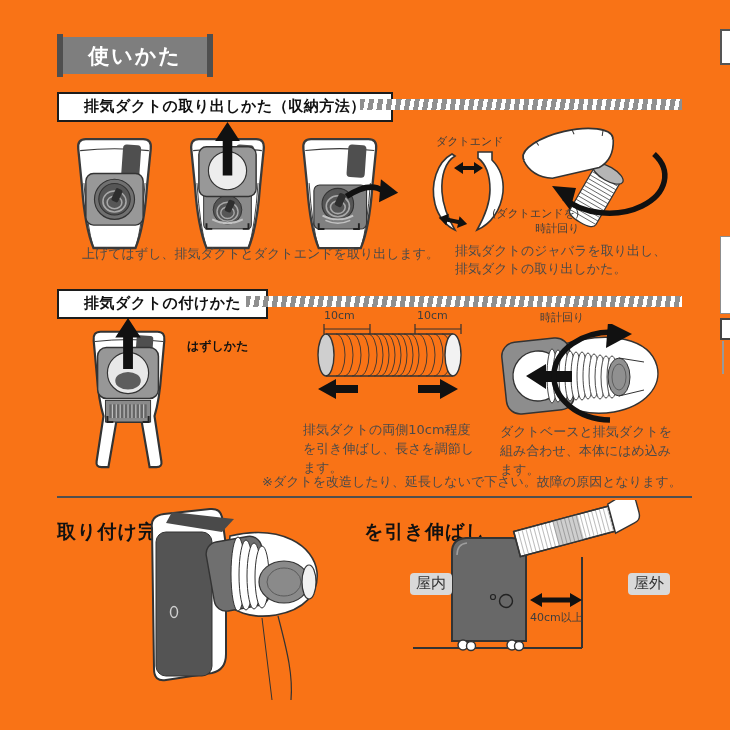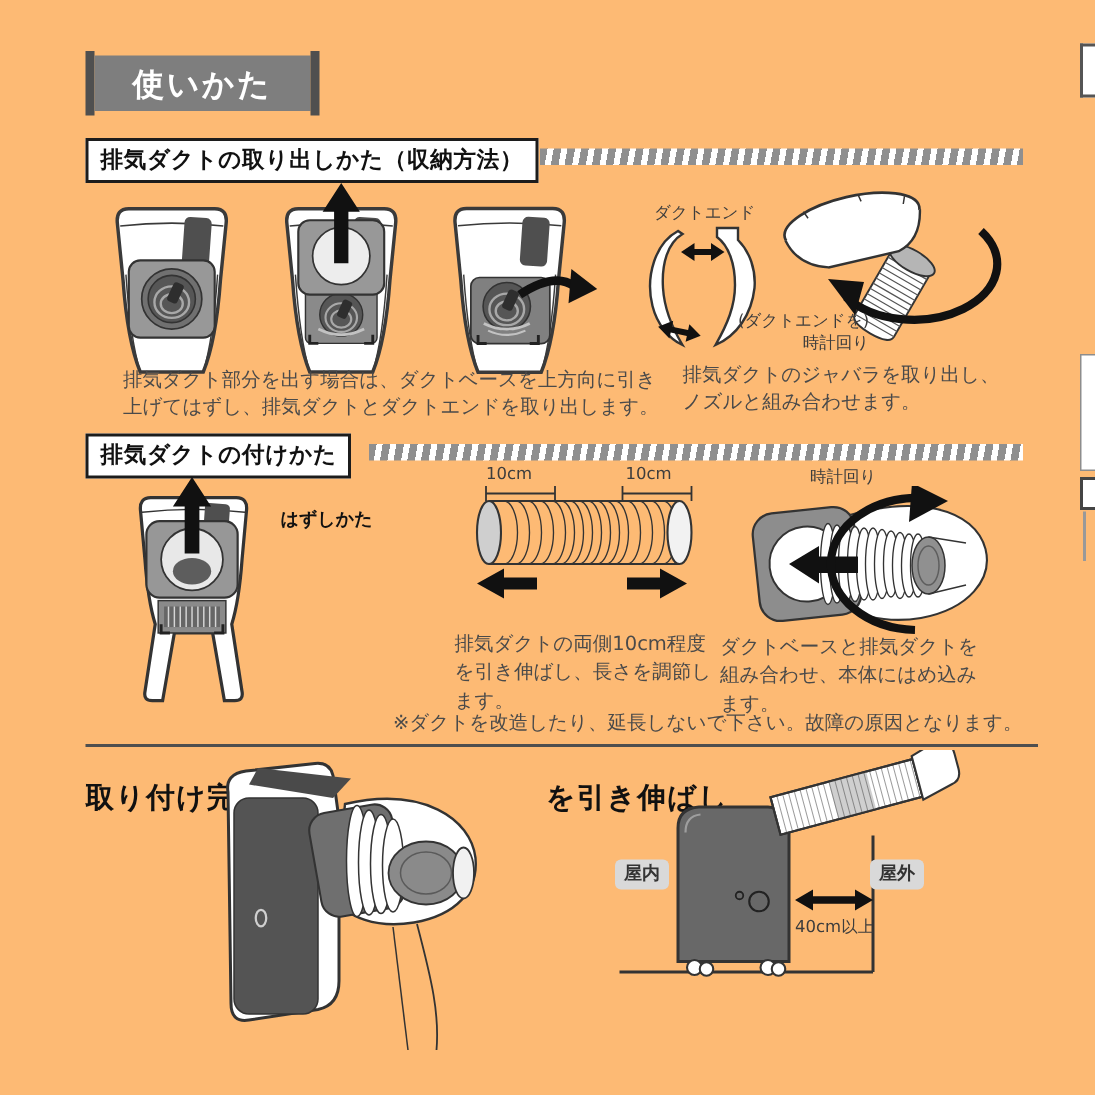--- a/index.html
+++ b/index.html
@@ -1,37 +1,37 @@
 <!DOCTYPE html>
 <html><head>
 <meta charset="utf-8">
 <style>
   html,body{margin:0;padding:0;background:#fff;}
   #page{
-    position:relative;width:730px;height:730px;background:#fdba74;overflow:hidden;
+    position:relative;width:730px;height:730px;background:#f97316;overflow:hidden;
     font-family:"DejaVu Sans","Liberation Sans",sans-serif;color:#444;
   }
   .abs{position:absolute;}
   
   .title-bar{left:63px;top:37px;width:144px;height:37px;background:#7e7e7e;
     display:flex;align-items:center;justify-content:center;
     color:#fff;font-size:21px;font-weight:bold;letter-spacing:2px;}
   .title-accent{width:6px;height:43px;top:34px;background:#4f4f4f;}
   
   .sec-head{border:2px solid #1c1c1c;background:#fff;color:#111;
-    font-size:15px;font-weight:bold;padding:3px 8px 4px;white-space:nowrap;letter-spacing:.5px;}
+    font-size:15px;font-weight:bold;padding:3px 25px 4px;white-space:nowrap;letter-spacing:.5px;}
   .hatch{height:11px;background:repeating-linear-gradient(100deg,#8f8f8f 0 5px,#ffffff 5px 9px);}
   
   .cap{font-size:13px;line-height:18px;color:#4a4a4a;white-space:nowrap;}
   .small-label{font-size:11px;color:#3d3d3d;white-space:nowrap;text-align:right;}
   .mini-head{font-size:12px;font-weight:bold;color:#111;white-space:nowrap;}
   .big-head{font-size:19px;font-weight:bold;color:#111;white-space:nowrap;letter-spacing:1px;}
   .note{font-size:13px;color:#4a4a4a;white-space:nowrap;}
   .rule{border-top:2px solid #4f4f4f;height:0;}
-  .badge{font-size:12px;color:#333;background:#d9d9d9;border-radius:4px;padding:1px 6px 2px;white-space:nowrap;font-weight:bold;}
+  .badge{font-size:15px;color:#333;background:#d9d9d9;border-radius:4px;padding:1px 6px 2px;white-space:nowrap;}
   .edge-tab{background:#fff;}
 </style>
 </head>
 <body>
 
 <div id="page">
 
   <svg width="0" height="0" style="position:absolute">
     <defs>
       <g id="unit-body">
@@ -84,21 +84,20 @@
     <rect x="28" y="70" width="55" height="46" rx="6" fill="#808080" stroke="#333" stroke-width="1.2"></rect>
     <use href="#coil" transform="translate(53,90) scale(1.1)"></use>
     <path d="M37,102 Q53,110 69,102" fill="none" stroke="#c2c2c2" stroke-width="2"></path>
     <path d="M40,107 Q53,113 66,107" fill="none" stroke="#c2c2c2" stroke-width="1.5"></path>
     <path d="M33,110 v6 h6 M75,110 v6 h-6" fill="none" stroke="#222" stroke-width="2"></path>
     <path d="M62,82 Q86,66 100,76" fill="none" stroke="#111" stroke-width="6"></path>
     <polygon points="98,64 116,78 96,88" fill="#111"></polygon>
   </svg>
 
   <div class="abs cap" style="left:82px;top:245px">
-    <div>排気ダクト部分を出す場合は、ダクトベースを上方向に引き</div>
     <div>上げてはずし、排気ダクトとダクトエンドを取り出します。</div>
   </div>
 
   <div class="abs small-label" style="left:436px;top:134px">ダクトエンド</div>
   <svg class="abs" style="left:428px;top:146px" width="78" height="92" viewBox="0 0 78 92">
     <path d="M24,8 C9,16 2,38 7,58 C10,70 18,80 27,84 C21,74 15,62 14,46 C13,30 17,16 27,10 Z" fill="#fff" stroke="#333" stroke-width="1.6"></path>
     <path d="M50,6 L64,6 L64,14 C72,22 76,34 75,46 C73,64 63,78 49,84 C57,70 62,58 62,44 C62,30 58,18 50,12 Z" fill="#fff" stroke="#333" stroke-width="1.6"></path>
     <use href="#dblarrow" transform="translate(26,16)"></use>
     <use href="#dblarrow" transform="translate(12,66) rotate(12)"></use>
   </svg>
@@ -116,21 +115,21 @@
       <path d="M-46,2 Q-42,20 -22,26 L26,26 Q42,22 46,2" fill="#fff" stroke="#333" stroke-width="1.6"></path>
       <path d="M-30,-14 l2,5 M8,-17 l1,5 M38,-9 l-2,5" stroke="#333" stroke-width="1"></path>
     </g>
   </svg>
   <div class="abs small-label" style="left:492px;top:206px">
     <div>(ダクトエンドを)</div>
     <div>時計回り</div>
   </div>
   <div class="abs cap" style="left:455px;top:242px">
     <div>排気ダクトのジャバラを取り出し、</div>
-    <div>ノズルと組み合わせます。</div>
+    <div>排気ダクトの取り出しかた。</div>
   </div>
 
   <div class="abs sec-head" style="left:57px;top:289px">排気ダクトの付けかた</div>
   <div class="abs hatch" style="left:246px;top:296px;width:436px"></div>
 
   <svg class="abs" style="left:74px;top:318px" width="110" height="155" viewBox="0 0 112 158">
     <path d="M27,14 L85,14 Q93,14 92,23 L89,56 Q87,84 82,100 L89,146 Q90,152 84,152 L77,152 L69,106 L43,106 L35,152 L28,152 Q22,152 23,146 L30,100 Q25,84 23,56 L20,23 Q19,14 27,14 Z" fill="#fff" stroke="#333" stroke-width="2.2"></path>
     <path d="M21,24 Q56,20 91,24" fill="none" stroke="#333" stroke-width="1"></path>
     <rect x="63" y="18" width="17" height="28" rx="3" fill="#4f4f4f" transform="rotate(4 71 32)"></rect>
     <rect x="32" y="84" width="46" height="22" fill="#8a8a8a" stroke="#333" stroke-width="1"></rect>
@@ -179,21 +178,21 @@
     <ellipse cx="106" cy="53" rx="5" ry="22" fill="#fff" stroke="#333" stroke-width="0.9"></ellipse>
     <ellipse cx="112" cy="53" rx="5" ry="21" fill="#fff" stroke="#333" stroke-width="0.9"></ellipse>
     <ellipse cx="118" cy="53" rx="5" ry="21" fill="#fff" stroke="#333" stroke-width="0.9"></ellipse>
     <ellipse cx="125" cy="53" rx="11" ry="19" fill="#909090" stroke="#333" stroke-width="1"></ellipse>
     <ellipse cx="125" cy="53" rx="7" ry="13" fill="none" stroke="#5e5e5e" stroke-width="1"></ellipse>
     <path d="M125,34 L150,38 M125,72 L150,66" stroke="#333" stroke-width="1"></path>
     <polygon points="32,52 52,40 52,47 78,47 78,58 52,58 52,65" fill="#111"></polygon>
     <path d="M116,96 A58,44 0 1 1 120,8" fill="none" stroke="#111" stroke-width="5.5"></path>
     <polygon points="114,-2 138,10 112,24" fill="#111"></polygon>
   </svg>
-  <div class="abs cap" style="left:480px;top:422px;line-height:19px">
+  <div class="abs cap" style="left:500px;top:422px;line-height:19px">
     <div>ダクトベースと排気ダクトを</div>
     <div>組み合わせ、本体にはめ込み</div>
     <div>ます。</div>
   </div>
 
   <div class="abs note" style="left:262px;top:473px">※ダクトを改造したり、延長しないで下さい。故障の原因となります。</div>
   <div class="abs rule" style="left:57px;top:496px;width:635px"></div>
 
   <div class="abs big-head" style="left:57px;top:519px">取り付け完了</div>
 
@@ -232,21 +231,21 @@
     <circle cx="101" cy="101" r="6.5" fill="none" stroke="#222" stroke-width="1.4"></circle>
     <g transform="translate(112,44) rotate(-15)">
       <rect x="0" y="-13" width="98" height="26" fill="#fff" stroke="#333" stroke-width="1.4"></rect>
       <rect x="40" y="-13" width="26" height="26" fill="#cfcfcf"></rect>
       <rect x="0" y="-13" width="98" height="26" fill="url(#corr)" stroke="#333" stroke-width="1.4"></rect>
       <path d="M98,-15 L118,-21 Q126,-19 126,-9 L126,1 Q126,9 119,10 L98,15 Z" fill="#fff" stroke="#333" stroke-width="1.4"></path>
     </g>
     <polygon points="125,100 137,93 137,97.5 165,97.5 165,93 177,100 165,107 165,102.5 137,102.5 137,107" fill="#111"></polygon>
   </svg>
   <div class="abs badge" style="left:410px;top:573px">屋内</div>
-  <div class="abs badge" style="left:580px;top:573px">屋外</div>
+  <div class="abs badge" style="left:628px;top:573px">屋外</div>
   <div class="abs small-label" style="left:530px;top:610px">40cm以上</div>
 
   <div class="abs edge-tab" style="left:720px;top:29px;width:10px;height:32px;border:2px solid #555;border-right:none"></div>
   <div class="abs edge-tab" style="left:720px;top:236px;width:10px;height:76px;border:1px solid #8d8d8d;border-right:none"></div>
   <div class="abs edge-tab" style="left:720px;top:318px;width:10px;height:18px;border:2px solid #444;border-right:none"></div>
   <div class="abs" style="left:722px;top:341px;width:2px;height:33px;background:#999"></div>
 
 </div>
 
 </body></html>

